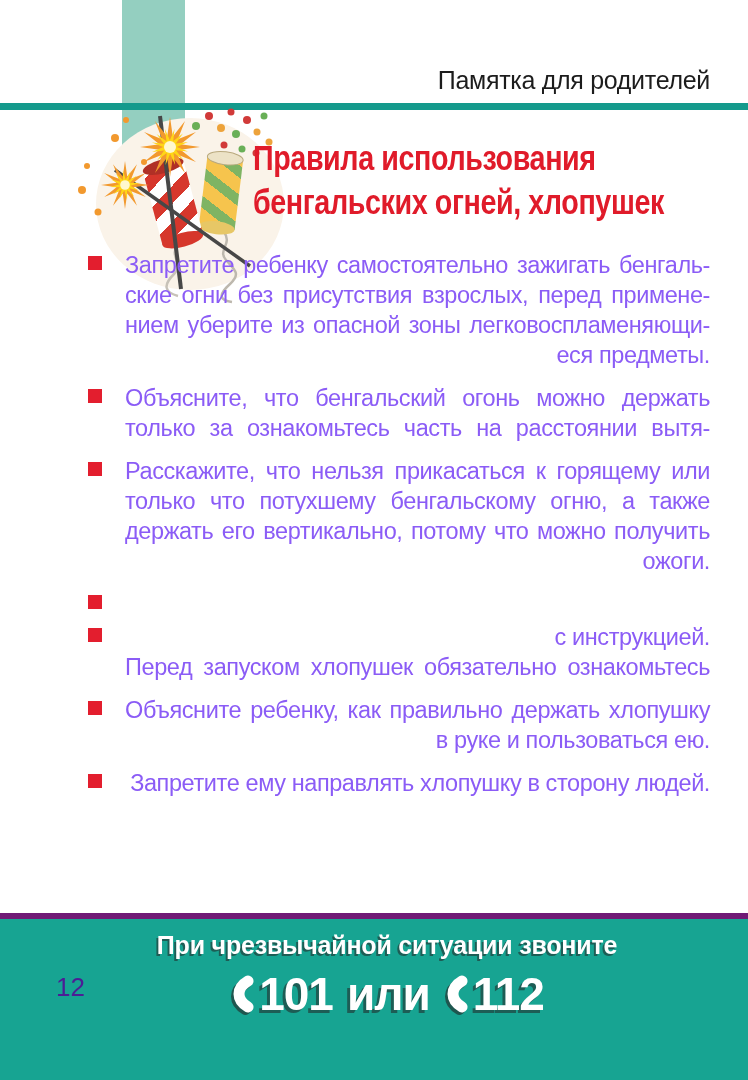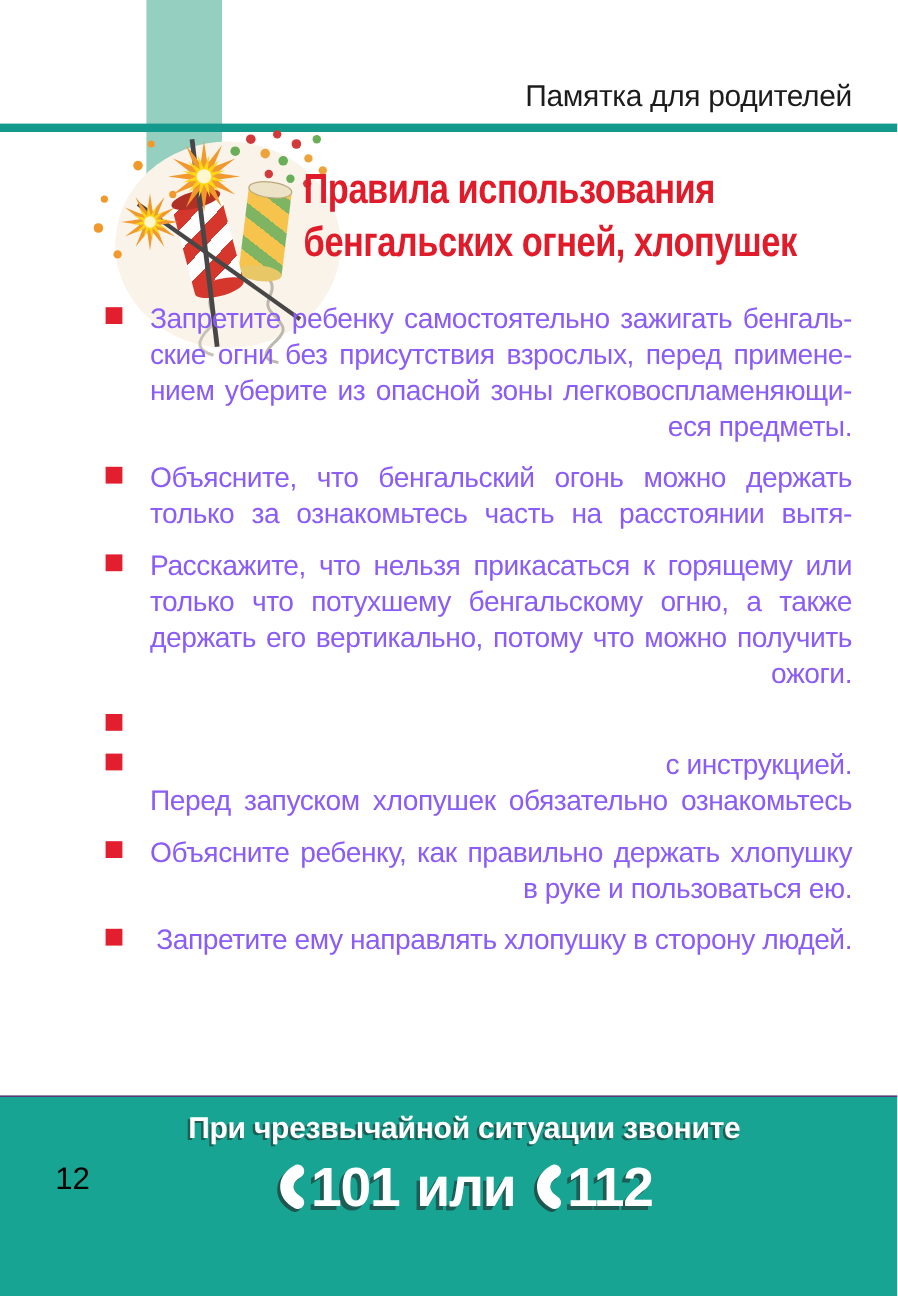--- a/index.html
+++ b/index.html
@@ -19,30 +19,30 @@
 
   .bullet-list{position:absolute;left:88px;top:250px;width:624px;list-style:none;margin:0;padding:0;}
   .bullet-item{display:flex;margin-bottom:13px;}
   .bullet-sq{flex:0 0 14px;width:14px;height:14px;background:var(--bullet-red,#e31e2e);
         margin-top:6px;margin-right:23px;}
   .para{width:585px;font-size:23.5px;line-height:30px;color:#8b5cf6;letter-spacing:-0.4px;}
   .para .line{display:block;text-align:right;}
   .para .line.just{text-align:justify;text-align-last:justify;}
 
   .footer{position:absolute;left:0;top:913px;width:748px;height:167px;box-sizing:border-box;
-        background:var(--footer-teal,#17a492);border-top:1px solid #701a75;color:#fff;}
+        background:var(--footer-teal,#17a492);border-top:6px solid #701a75;color:#fff;}
   .footer-inner{padding-top:12px;padding-left:26px;text-align:center;}
   .footer-heading{font-size:25px;font-weight:bold;letter-spacing:-0.2px;
         text-shadow:-2px 2px 0 rgba(35,35,35,.55);}
   .phone-row{margin-top:7px;display:flex;justify-content:center;gap:14px;
         font-size:46px;font-weight:bold;letter-spacing:-1px;
         text-shadow:-3px 3px 0 rgba(35,35,35,.55);}
   .phone-group{display:flex;align-items:center;gap:5px;}
   .phone-icon{display:block;}
-  .page-number{position:absolute;left:46px;top:53px;font-size:26px;color:#000000;font-weight:400;}
+  .page-number{position:absolute;left:56px;top:53px;font-size:26px;color:#4c1d95;font-weight:400;}
 </style>
 </head>
 <body>
 
 <div class="page">
 
   <div class="vbar"></div>
   <div class="header-label">Памятка для родителей</div>
   <div class="rule"></div>
 

